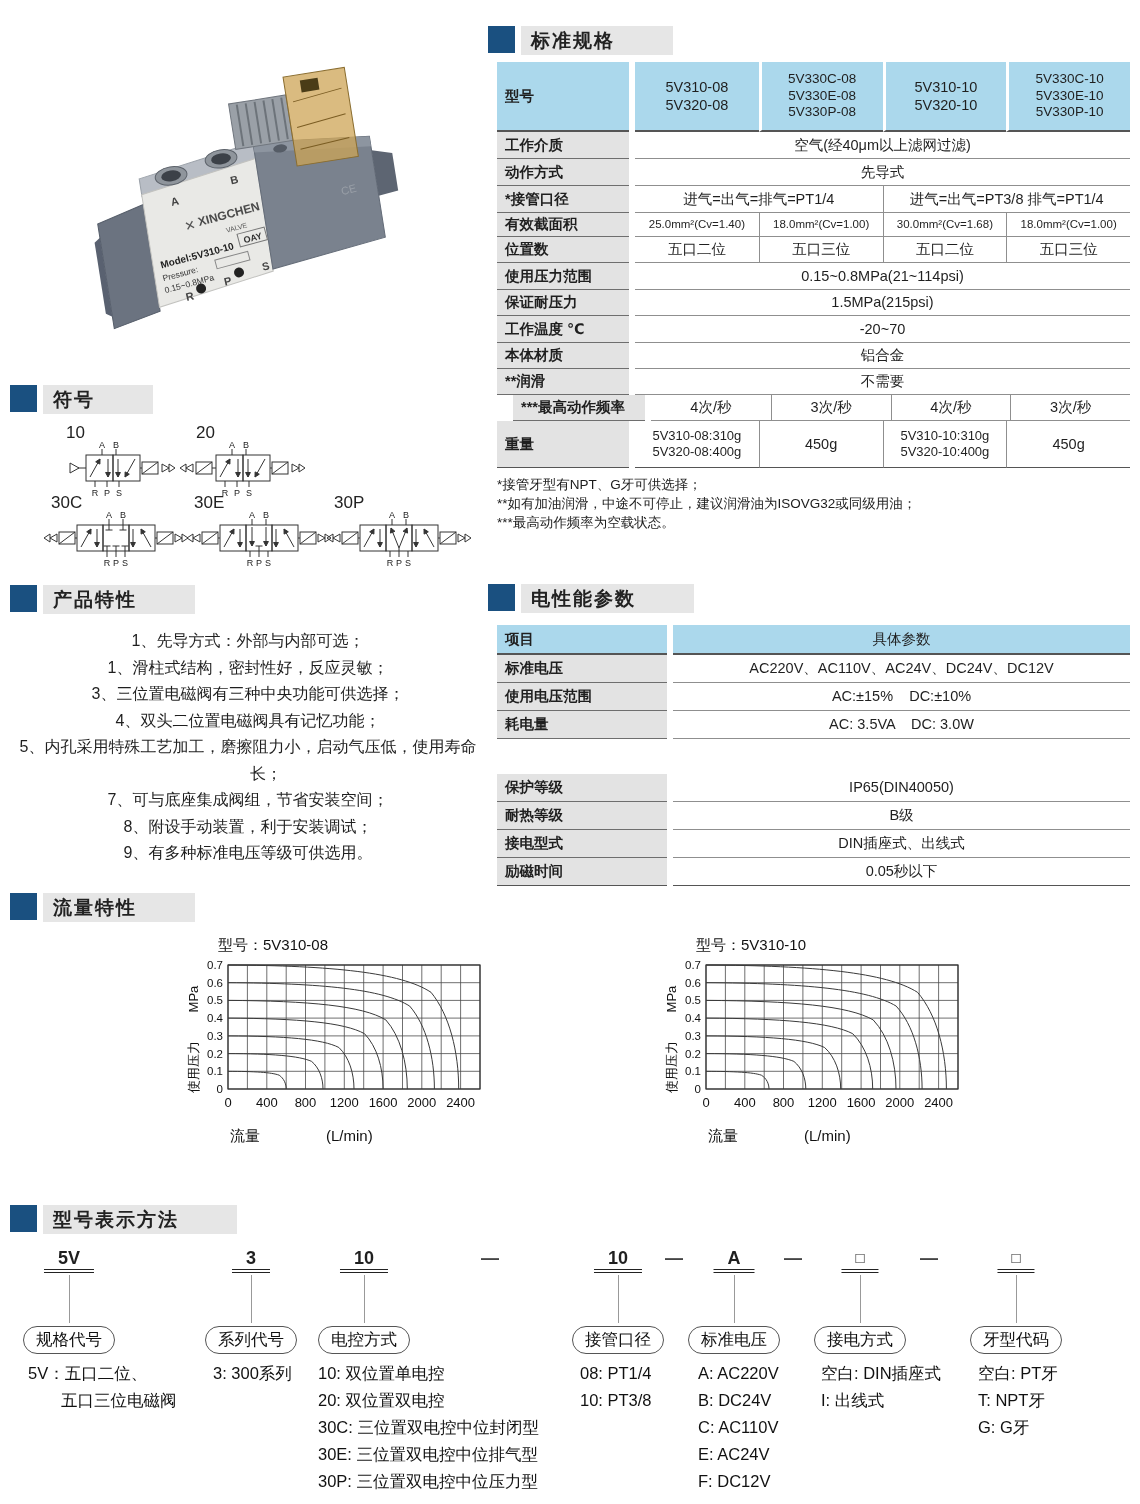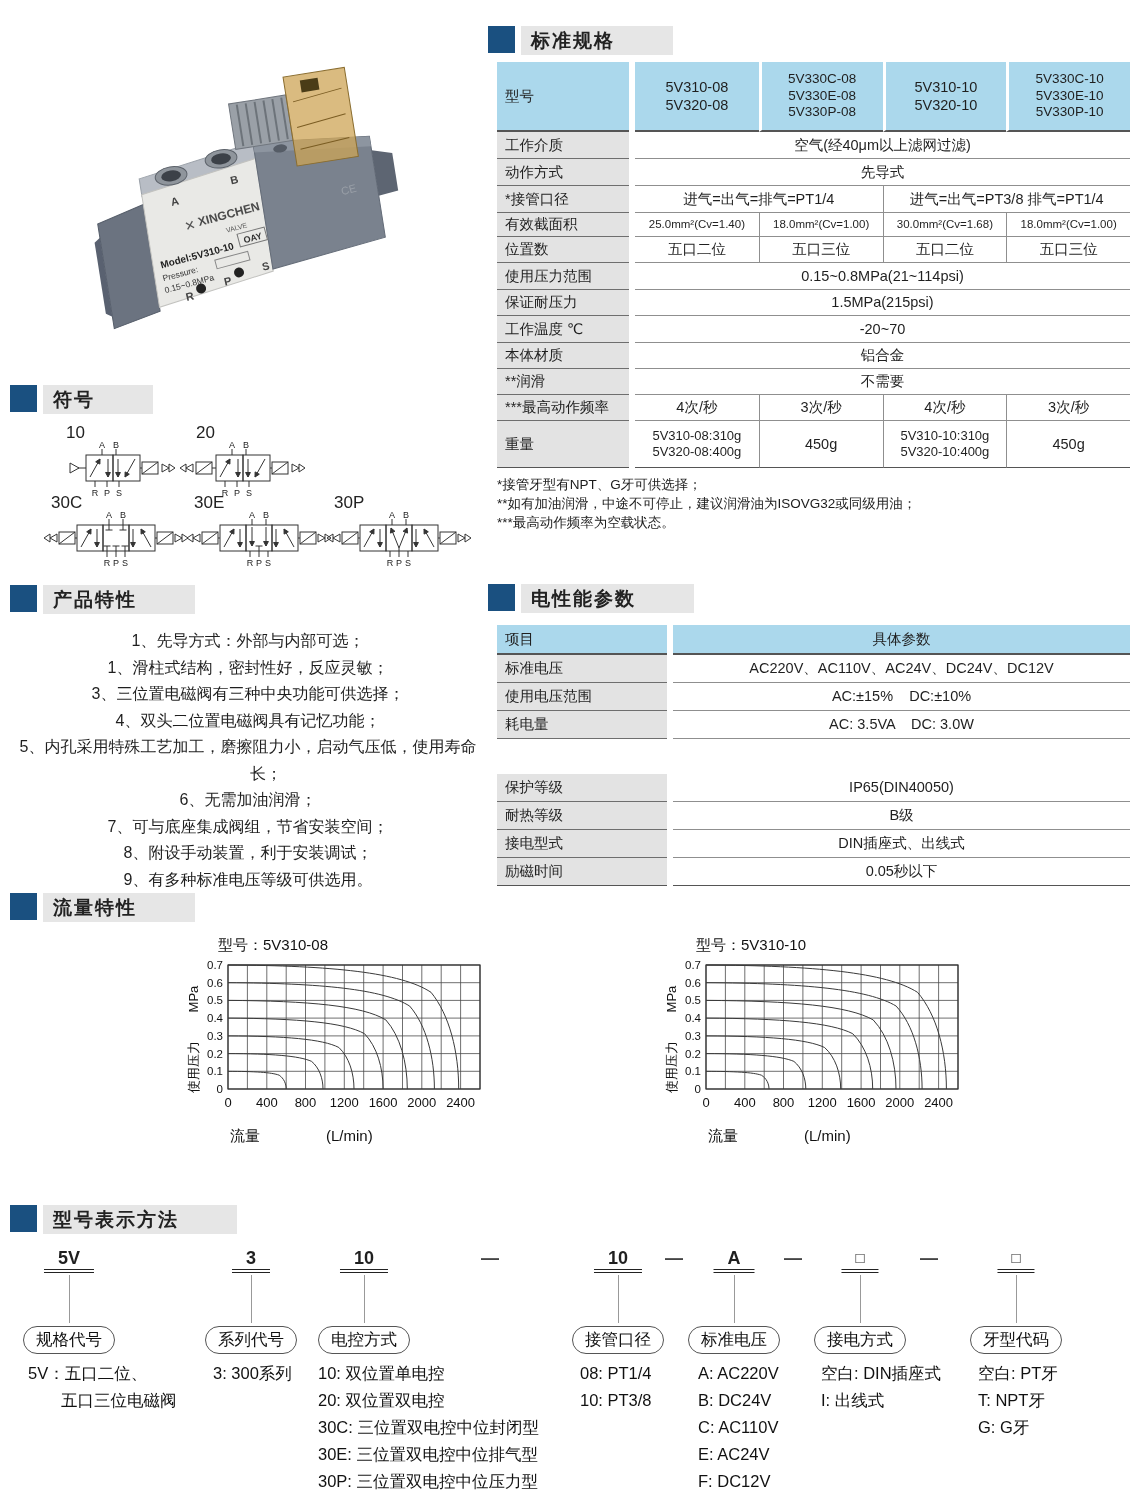--- a/index.html
+++ b/index.html
@@ -9,21 +9,21 @@
   
   .sec-head{position:absolute;display:flex;align-items:flex-start;gap:6px;}
   .sec-sq{width:27px;height:27px;background:var(--accent,#1a5080);flex:0 0 auto;}
   .sec-bar{height:29px;background:var(--barbg,#e6e6e6);display:flex;align-items:center;
            font-size:19px;font-weight:bold;letter-spacing:2px;padding:0 58px 0 10px;color:#222;}
   
   .t-row{display:grid;}
   .spec .t-row{grid-template-columns:132px 6px repeat(4,1fr);}
   .elec .t-row{grid-template-columns:170px 6px 1fr;}
   .t-label{display:flex;align-items:center;justify-content:flex-start;padding:2px 4px 2px 8px;
-           background:var(--lgray,#e3e3e3);font-size:14.5px;border-bottom:1px solid #6e6e6e;}
+           background:var(--lgray,#e3e3e3);font-size:14.5px;border-bottom:1px solid #6e6e6e;font-weight:bold;}
   .t-gap{background:#fff;}
   .t-cell{display:flex;align-items:center;justify-content:center;text-align:center;
           font-size:14.5px;border-bottom:1px solid #8f8f8f;white-space:pre-line;line-height:1.25;padding:1px 2px;}
   .t-cell.vsep{border-left:1px solid #8f8f8f;}
   .t-row.header .t-label,.t-row.header .t-cell{background:var(--hblue,#abd8ec);border-bottom:2px solid #555;}
   .t-row.header .t-cell.vsep{border-left:3px solid #fff;}
   .t-row.last .t-label,.t-row.last .t-cell{border-bottom:1.5px solid #555;}
   .footnotes{margin-top:7px;font-size:13.5px;line-height:19px;color:#1c1c1c;}
   
   .features div{font-size:16px;line-height:26.5px;padding-left:36px;text-indent:-36px;text-align:center;}
@@ -166,21 +166,21 @@
         <div class="t-row" style="min-height: 26px;">
           <div class="t-label">本体材质</div>
           <div class="t-gap"></div>
           <div class="t-cell" style="grid-column: span 4;">铝合金</div>
         </div>
         <div class="t-row" style="min-height: 26px;">
           <div class="t-label">**润滑</div>
           <div class="t-gap"></div>
           <div class="t-cell" style="grid-column: span 4;">不需要</div>
         </div>
-        <div class="t-row" style="min-height: 26px;">
+        <div class="t-row" style="min-height: 26px; margin-left: 16px;">
           <div class="t-label">***最高动作频率</div>
           <div class="t-gap"></div>
           <div class="t-cell" style="grid-column: span 1;">4次/秒</div>
           <div class="t-cell vsep" style="grid-column: span 1;">3次/秒</div>
           <div class="t-cell vsep" style="grid-column: span 1;">4次/秒</div>
           <div class="t-cell vsep" style="grid-column: span 1;">3次/秒</div>
         </div>
         <div class="t-row last" style="min-height: 47px;">
           <div class="t-label">重量</div>
           <div class="t-gap"></div>
@@ -390,21 +390,20 @@
   <div class="sec-head" style="left:10px;top:585px;">
     <span class="sec-sq"></span>
     <span class="sec-bar">产品特性</span>
   </div>
   <div class="abs features" style="left:14px;top:628px;width:468px;">
       <div>1、先导方式：外部与内部可选；</div>
       <div>1、滑柱式结构，密封性好，反应灵敏；</div>
       <div>3、三位置电磁阀有三种中央功能可供选择；</div>
       <div>4、双头二位置电磁阀具有记忆功能；</div>
       <div>5、内孔采用特殊工艺加工，磨擦阻力小，启动气压低，使用寿命长；</div>
-      <div>6、无需加油润滑；</div>
       <div>7、可与底座集成阀组，节省安装空间；</div>
       <div>8、附设手动装置，利于安装调试；</div>
       <div>9、有多种标准电压等级可供选用。</div>
     </div>
 
   <div class="sec-head" style="left:488px;top:584px;">
     <span class="sec-sq"></span>
     <span class="sec-bar">电性能参数</span>
   </div>
   <div class="abs elec" style="left:497px;top:625px;width:633px;">

